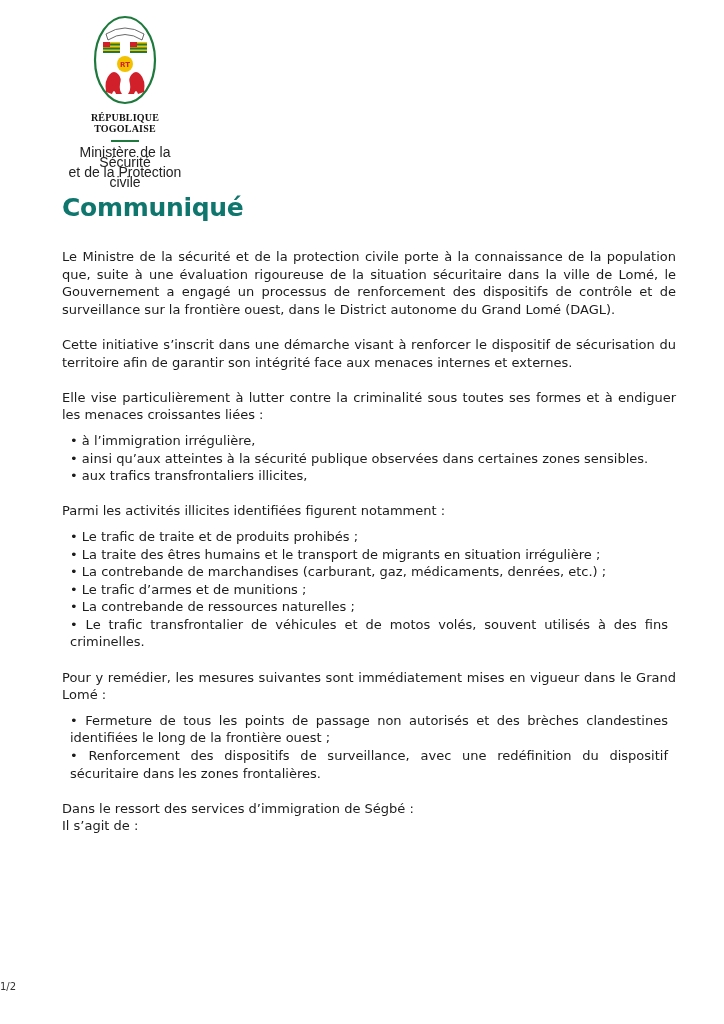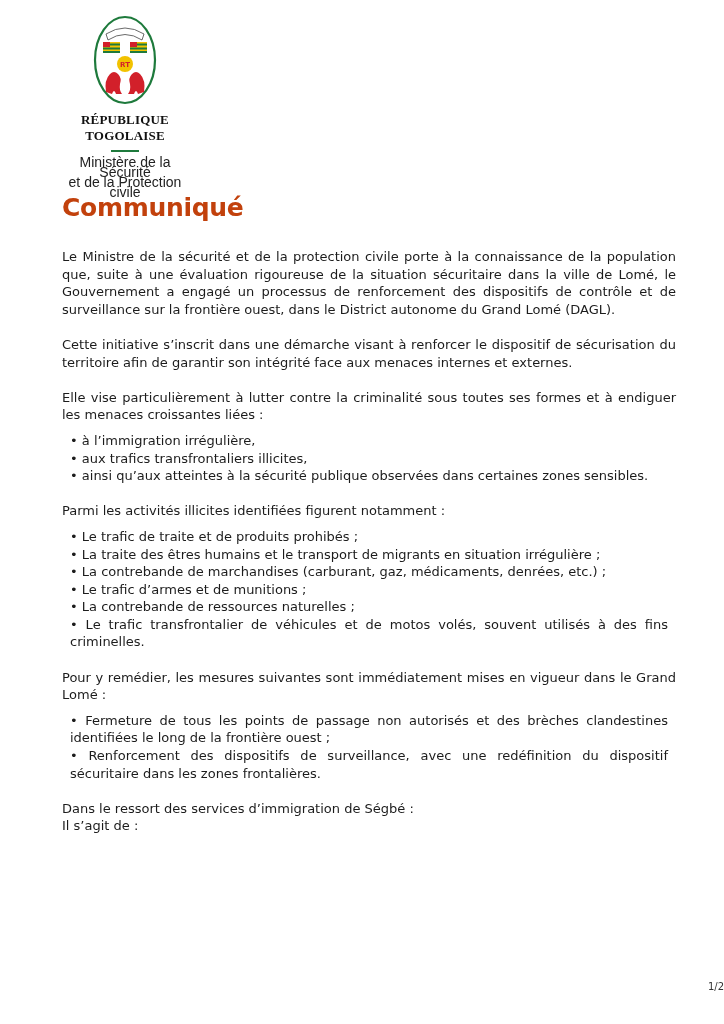--- a/index.html
+++ b/index.html
@@ -1,33 +1,33 @@
 <!DOCTYPE html>
 <html><head>
 <meta charset="utf-8">
 <style>
   html, body { margin: 0; padding: 0; background: #ffffff; }
   body { width: 724px; height: 1024px; position: relative; overflow: hidden;
          font-family: "DejaVu Sans", sans-serif; color: #1a1a1a; }
   .header { position: absolute; left: 60px; top: 14px; width: 130px; text-align: center; }
   .emblem { display: block; margin: 0 auto; width: 66px; height: 92px; }
-  .republic { font-family: "Liberation Serif", serif; font-weight: bold; font-size: 13px;
+  .republic { font-family: "Liberation Serif", serif; font-weight: bold; font-size: 10px;
               letter-spacing: 0.2px; margin-top: 6px; color: #111; }
   .rule { width: 28px; height: 2px; background: #1e7a3c; margin: 6px auto 5px; }
   .ministry { font-family: "Liberation Sans", sans-serif; font-size: 14px; line-height: 10px; color: #222; }
   .title { position: absolute; left: 62px; top: 193px; margin: 0;
-           font-family: "DejaVu Sans", sans-serif; font-weight: bold; font-size: 25px; color: #c2410c; letter-spacing: -0.3px; }
+           font-family: "DejaVu Sans", sans-serif; font-weight: bold; font-size: 25px; color: #0f766e; letter-spacing: -0.3px; }
   .body-text { position: absolute; left: 62px; top: 248px; width: 614px;
                font-family: "DejaVu Sans", sans-serif; font-size: 13px; line-height: 17.6px; color: #1c1c1c; }
   .para { margin: 0 0 17.6px 0; text-align: justify; }
   .bullets { margin: 8px; padding: 0; list-style: none; }
   .bullets li { text-align: justify; }
   .block { margin-bottom: 17.6px; }
   .left { text-align: left; }
-  .page-num { position: absolute; left: 0; right: 0; top: 981px; text-align: right;
+  .page-num { position: absolute; left: 0; right: 0; top: 981px; text-align: left;
               font-family: "DejaVu Sans", sans-serif; font-size: 10px; color: #333; }
 </style>
 </head>
 <body>
 
 <div class="header">
   <svg class="emblem" viewBox="0 0 66 92">
     <ellipse cx="33" cy="46" rx="30" ry="43" fill="#fff" stroke="#1e7a3c" stroke-width="2.2"></ellipse>
     <path d="M14 20 Q33 8 52 20 L50 26 Q33 15 16 26 Z" fill="#fff" stroke="#444" stroke-width="0.8"></path>
     <g>
@@ -60,22 +60,22 @@
 <h1 class="title">Communiqué</h1>
 
 <div class="body-text">
   <p class="para">Le Ministre de la sécurité et de la protection civile porte à la connaissance de la population que, suite à une évaluation rigoureuse de la situation sécuritaire dans la ville de Lomé, le Gouvernement a engagé un processus de renforcement des dispositifs de contrôle et de surveillance sur la frontière ouest, dans le District autonome du Grand Lomé (DAGL).</p>
   <p class="para">Cette initiative s’inscrit dans une démarche visant à renforcer le dispositif de sécurisation du territoire afin de garantir son intégrité face aux menaces internes et externes.</p>
 
   <div class="block">
     <div class="para" style="margin:0">Elle vise particulièrement à lutter contre la criminalité sous toutes ses formes et à endiguer les menaces croissantes liées :</div>
     <ul class="bullets">
       <li>• à l’immigration irrégulière,</li>
+      <li>• ainsi qu’aux atteintes à la sécurité publique observées dans certaines zones sensibles.</li>
       <li>• aux trafics transfrontaliers illicites,</li>
-      <li>• ainsi qu’aux atteintes à la sécurité publique observées dans certaines zones sensibles.</li>
     </ul>
   </div>
 
   <div class="block">
     <div class="left">Parmi les activités illicites identifiées figurent notamment :</div>
     <ul class="bullets">
       <li>• Le trafic de traite et de produits prohibés ;</li>
       <li>• La traite des êtres humains et le transport de migrants en situation irrégulière ;</li>
       <li>• La contrebande de marchandises (carburant, gaz, médicaments, denrées, etc.) ;</li>
       <li>• Le trafic d’armes et de munitions ;</li>

